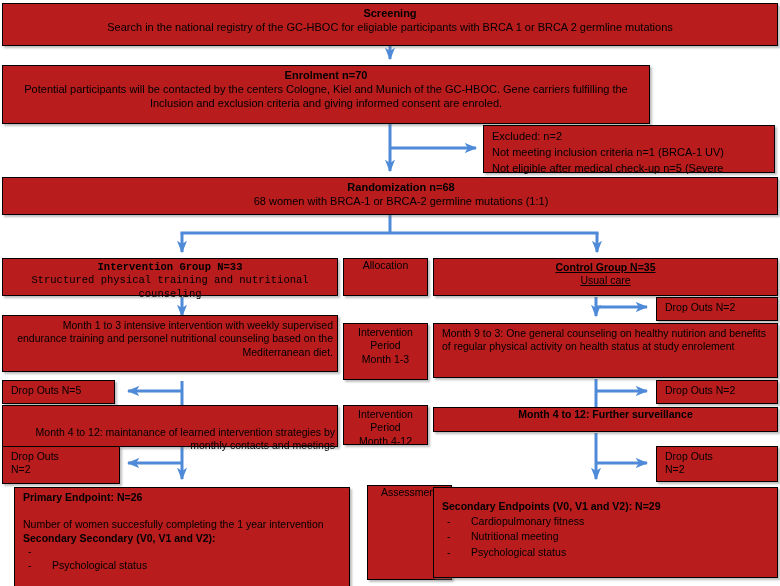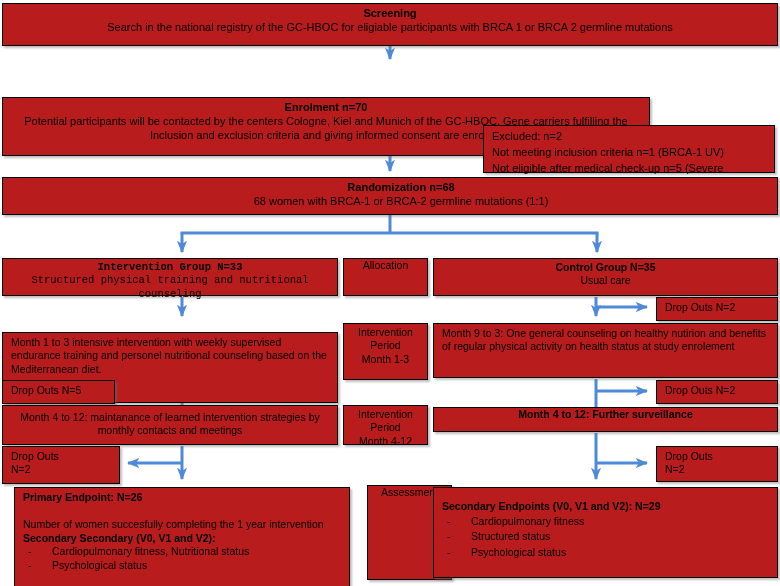--- a/index.html
+++ b/index.html
@@ -19,28 +19,28 @@
   .pad{padding:2px 6px;}
   .padL{padding:3px 4px 3px 8px;}
   .vcenter{display:flex;align-items:flex-start;justify-content:center;}
   .big{font-size:11px;}
   .tiny{font-size:11px;line-height:1.45;}
   .bullet{display:flex;}
   .bullet .dash{flex:none;width:24px;padding-left:5px;}
   .spacer{height:14px;}
   
   #b-screening   {left:2px;  top:3px;  width:776px;height:43px;}
-  #b-enrolment   {left:2px;  top:65px; width:648px;height:59px;margin-top:32px;}
+  #b-enrolment   {left:2px;  top:65px; width:648px;height:59px;}
   #b-excluded    {left:483px;top:125px;width:292px;height:48px;}
   #b-randomization{left:2px; top:177px;width:776px;height:38px;padding-left:28px;}
   #b-ivgroup     {left:2px;  top:258px;width:336px;height:38px;font-family:Liberation Mono, monospace;}
   #b-allocation  {left:343px;top:258px;width:85px; height:38px;}
-  #b-ctrlgroup   {left:433px;top:258px;width:345px;height:38px;}
+  #b-ctrlgroup   {left:433px;top:258px;width:345px;height:38px;text-decoration:underline;}
   #b-dropc1      {left:656px;top:297px;width:122px;height:24px;}
-  #b-ivm13       {left:2px;  top:332px;width:336px;height:71px;}
+  #b-ivm13       {left:2px;  top:315px;width:336px;height:57px;text-align:right;}
   #b-periodm13   {left:343px;top:323px;width:85px; height:57px;}
   #b-ctrlm13     {left:433px;top:323px;width:345px;height:55px;}
   #b-dropi1      {left:2px;  top:380px;width:113px;height:24px;}
   #b-dropc2      {left:656px;top:380px;width:122px;height:24px;}
   #b-ivm412      {left:2px;  top:405px;width:336px;height:40px;}
   #b-periodm412  {left:343px;top:405px;width:85px; height:40px;}
   #b-ctrlm412    {left:433px;top:407px;width:345px;height:25px;font-weight:bold;}
   #b-dropi2      {left:2px;  top:446px;width:118px;height:38px;}
   #b-dropc3      {left:656px;top:446px;width:122px;height:36px;}
   #b-primary     {left:2px;  top:487px;width:336px;height:102px;margin-left:12px;}
@@ -135,21 +135,21 @@
   </div>
 
   <div id="b-dropi1" class="box padL">
     <div>Drop Outs N=5</div>
   </div>
 
   <div id="b-dropc2" class="box padL">
     <div>Drop Outs N=2</div>
   </div>
 
-  <div id="b-ivm412" class="box center" style="padding:5px 2px;">
+  <div id="b-ivm412" class="box center" style="padding:20px 2px;text-align:right;">
     <div>Month 4 to 12: maintanance of learned intervention strategies by monthly contacts and meetings</div>
   </div>
 
   <div id="b-periodm412" class="box center pad">
     <div>Intervention</div>
     <div>Period</div>
     <div>Month 4-12</div>
   </div>
 
   <div id="b-ctrlm412" class="box center vcenter">
@@ -166,41 +166,40 @@
     <div>N=2</div>
   </div>
 
   <div id="b-primary" class="box" style="padding:3px 4px 3px 8px;">
     <div class="bold">Primary Endpoint: N=26</div>
     <div class="spacer"></div>
     <div>Number of women succesfully completing the 1 year intervention</div>
     <div class="bold">Secondary Secondary (V0, V1 and V2):</div>
     <div class="bullet">
       <span class="dash">-</span>
-      <span>Cardiopulmonary fitness, Nutritional status</span>
     </div>
     <div class="bullet">
       <span class="dash">-</span>
       <span>Psychological status</span>
     </div>
   </div>
 
   <div id="b-assessment" class="box center vcenter">
     <div>Assessment</div>
   </div>
 
   <div id="b-secondary" class="box" style="padding:11px 4px 3px 8px;line-height:1.45;">
     <div class="bold">Secondary Endpoints (V0, V1 and V2): N=29</div>
     <div class="bullet">
       <span class="dash">-</span>
       <span>Cardiopulmonary fitness</span>
     </div>
     <div class="bullet">
       <span class="dash">-</span>
-      <span>Structured status</span>
+      <span>Nutritional meeting</span>
     </div>
     <div class="bullet">
       <span class="dash">-</span>
       <span>Psychological status</span>
     </div>
   </div>
 
 </div>
 
 </body></html>

